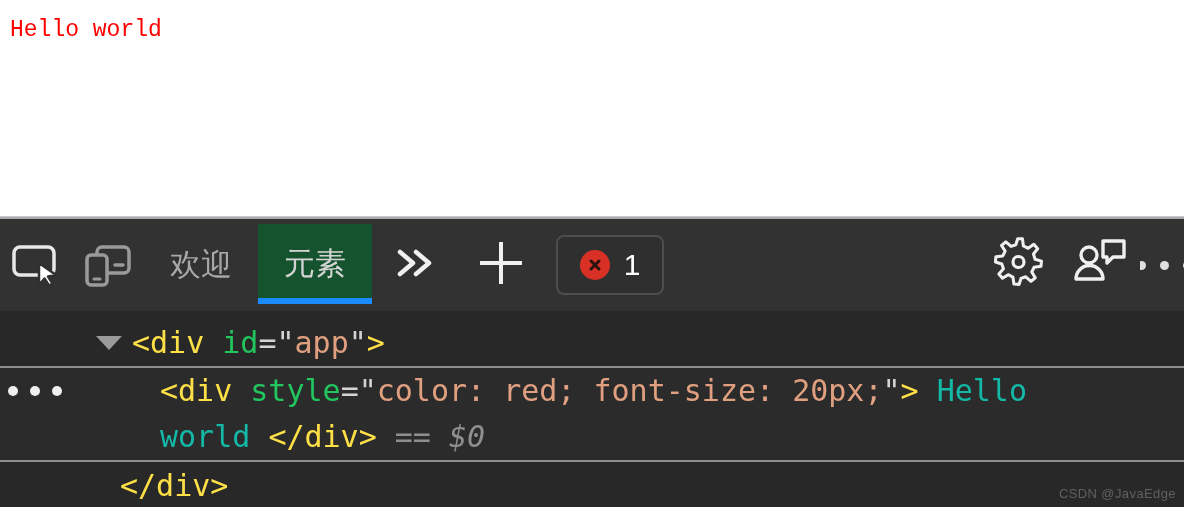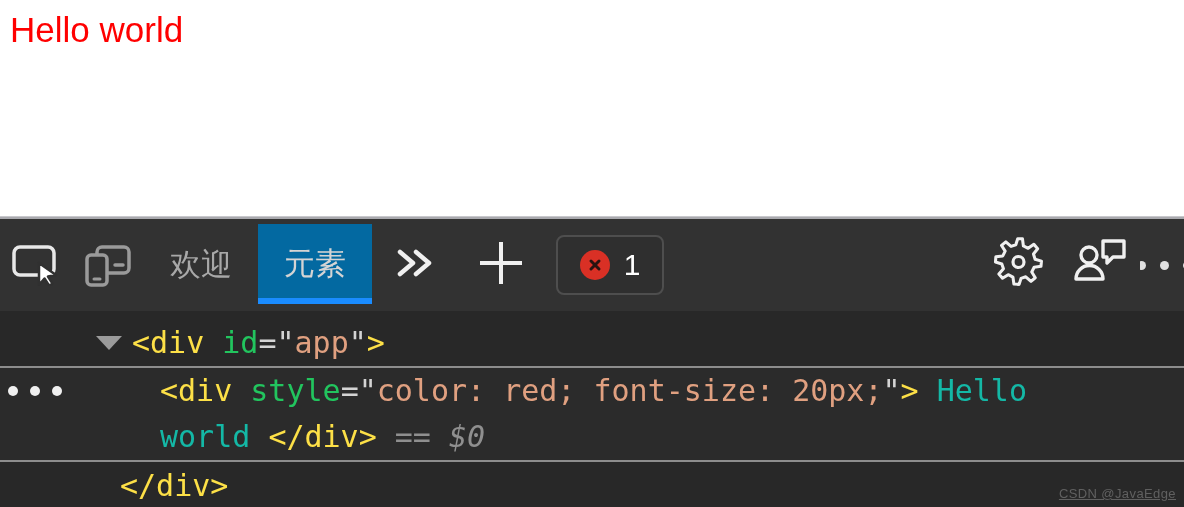--- a/index.html
+++ b/index.html
@@ -25,22 +25,22 @@
     left: 0; top: 0;
     width: 1184px;
     height: 216px;
     background: #ffffff;
   }
   .hello-text {
     position: absolute;
     left: 10px;
     top: 14px;
     color: #ff0000;
-    font-size: 35px;
-    font-family: Liberation Sans, sans-serif;
+    font-size: 23px;
+    font-family: Liberation Mono, monospace;
     line-height: 32px;
     white-space: nowrap;
   }
 
   
   .dt-divider {
     position: absolute;
     left: 0; top: 216px;
     width: 1184px; height: 3px;
     background: #a9a9ae;
@@ -86,21 +86,21 @@
     padding: 0 26px;
     color: #b4b4b4;
     font-size: 31px;
     font-family: "DejaVu Sans", sans-serif;
     position: relative;
     cursor: pointer;
     white-space: nowrap;
   }
   .tb-tab.inactive { color: #a8a8a8; }
   .tb-tab.active {
-    background: #0369a1;
+    background: #14532d;
     color: #d4d4d4;
     height: 80px;
     margin-top: -2px;
   }
   .tb-tab.active::after {
     content: "";
     position: absolute;
     left: 0; right: 0; bottom: 0;
     height: 6px;
     background: #1a8cff;
@@ -249,21 +249,20 @@
   .watermark {
     position: absolute;
     right: 8px;
     bottom: 6px;
     color: #6a6a6a;
     font-size: 13px;
     font-family: "Liberation Sans", sans-serif;
     letter-spacing: 0.4px;
     opacity: 0.85;
     pointer-events: none;
-    text-decoration: underline;
   }
 </style>
 </head>
 <body>
 
 <div id="app-root">
 
   <div class="page-area">
     <div class="hello-text" style="color: rgb(255, 0, 0);">Hello world</div>
   </div>

